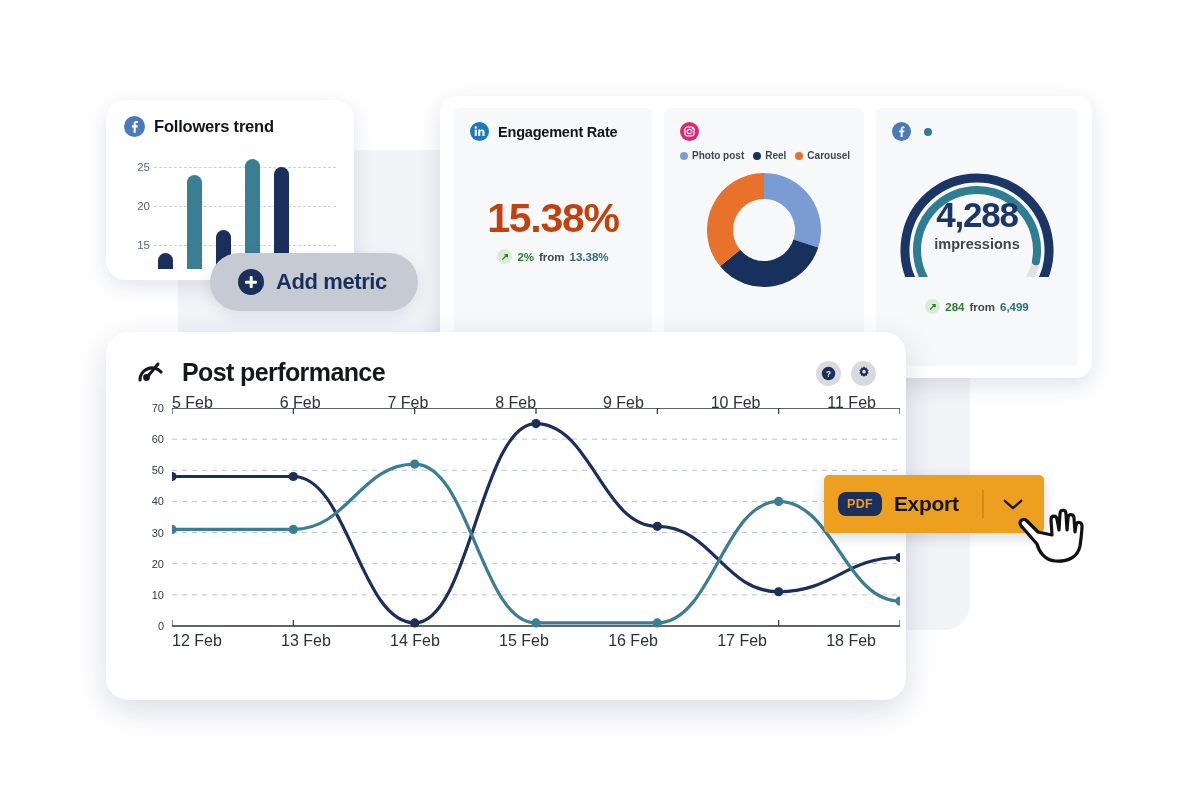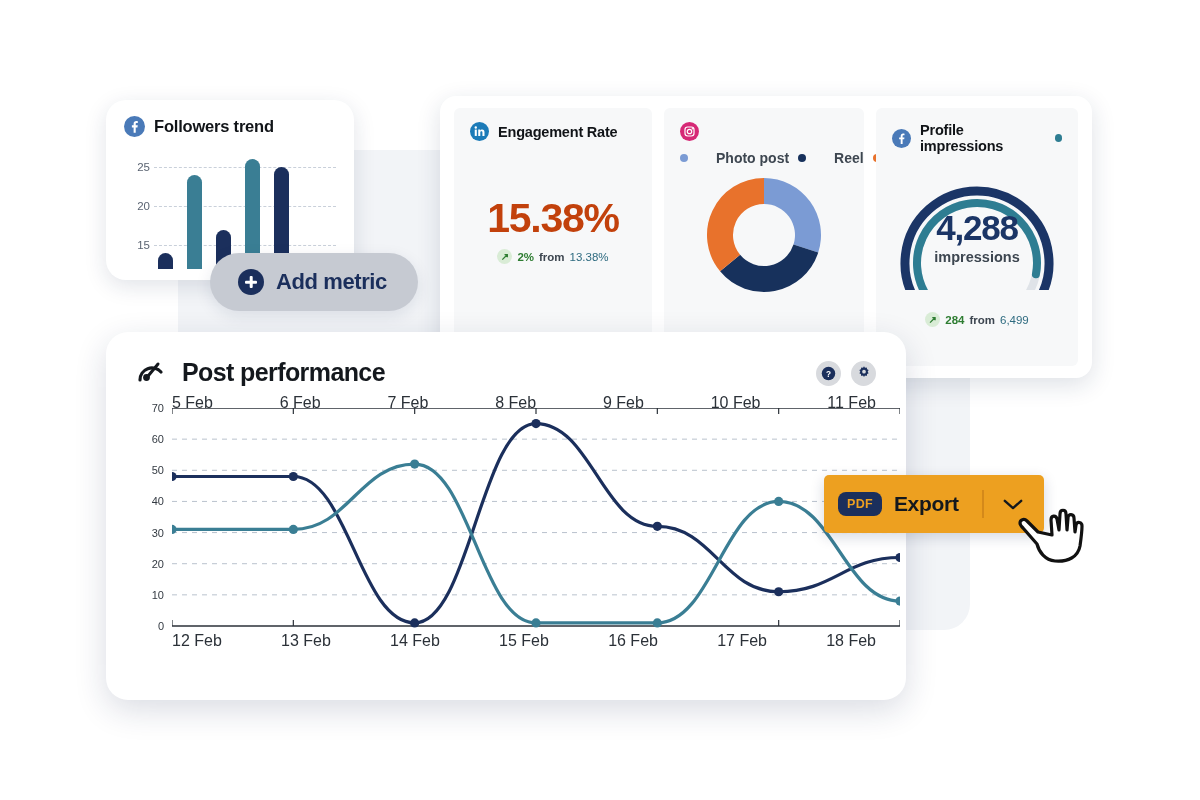--- a/index.html
+++ b/index.html
@@ -96,27 +96,27 @@
   .delta {
     display: flex; align-items: center; justify-content: center; gap: 5px;
     font-size: 11.5px; font-weight: 700; margin-top: 7px;
   }
   .delta .arrow {
     width: 15px; height: 15px; border-radius: 50%; background: #d9ecd6;
     color: #2e7d32; font-size: 10px; line-height: 15px; text-align: center;
   }
   .delta .pct { color: #2e7d32; }
   .delta .from { color: #3d4650; font-weight: 700; }
-  .delta .prev { color: #2e6b80; font-weight: 400; }
+  .delta .prev { color: #2e6b80; font-weight: 700; }
 
   
   .legend { display: flex; align-items: center; gap: 9px; margin-top: 9px; }
   .legend .li { display: flex; align-items: center; gap: 4px; }
   .legend .dot { width: 8px; height: 8px; border-radius: 50%; flex: none; }
-  .legend .lt { font-size: 14px; font-weight: 700; color: #3d4650; white-space: nowrap; margin-left: 24px; }
+  .legend .lt { font-size: 10px; font-weight: 700; color: #3d4650; white-space: nowrap; }
 
   .donut-wrap { display: flex; justify-content: center; margin-top: 6px; }
 
   .gauge-wrap { display: flex; justify-content: center; margin-top: 4px; position: relative; }
   .gauge-center {
     position: absolute; left: 0; right: 0; top: 50px; text-align: center;
   }
   .gauge-center .gv {
     font-size: 35px; font-weight: 700; color: #1b3566; letter-spacing: -1.2px;
   }
@@ -278,21 +278,20 @@
     </div>
 
     <div class="metric" id="metric-impressions">
       <div class="card-head">
         <span class="ic">
           <svg width="19" height="19" viewBox="0 0 24 24">
             <circle cx="12" cy="12" r="12" fill="#4a7ab8"></circle>
             <path d="M13.4 19v-6h2l.3-2.4h-2.3V9.1c0-.7.2-1.1 1.2-1.1h1.2V5.9c-.2 0-.9-.1-1.8-.1-1.8 0-3 1.1-3 3.1v1.7H9v2.4h2V19h2.4z" fill="#fff"></path>
           </svg>
         </span>
-        <span class="card-title">Profile impressions</span>
         <span class="status-dot"></span>
       </div>
       <div class="gauge-wrap">
         <div id="gauge"><svg width="170" height="132" viewBox="0 0 170 132">
               <path d="M 26.021052811192604 146.29750341727532 A 72 72 0 1 1 143.9789471888074 146.29750341727532" fill="none" stroke="#1b3566" stroke-width="9" stroke-linecap="round"></path>
               <path d="M 33.03847577293368 135 A 60 60 0 1 1 136.96152422706635 134.99999999999994" fill="none" stroke="#dfe3e8" stroke-width="8" stroke-linecap="round"></path>
               <path d="M 33.03847577293368 135 A 60 60 0 1 1 143.93723504372133 116.2428788751435" fill="none" stroke="#2e7d92" stroke-width="8" stroke-linecap="round"></path>
             </svg></div>
         <div class="gauge-center">
           <div class="gv">4,288</div>

